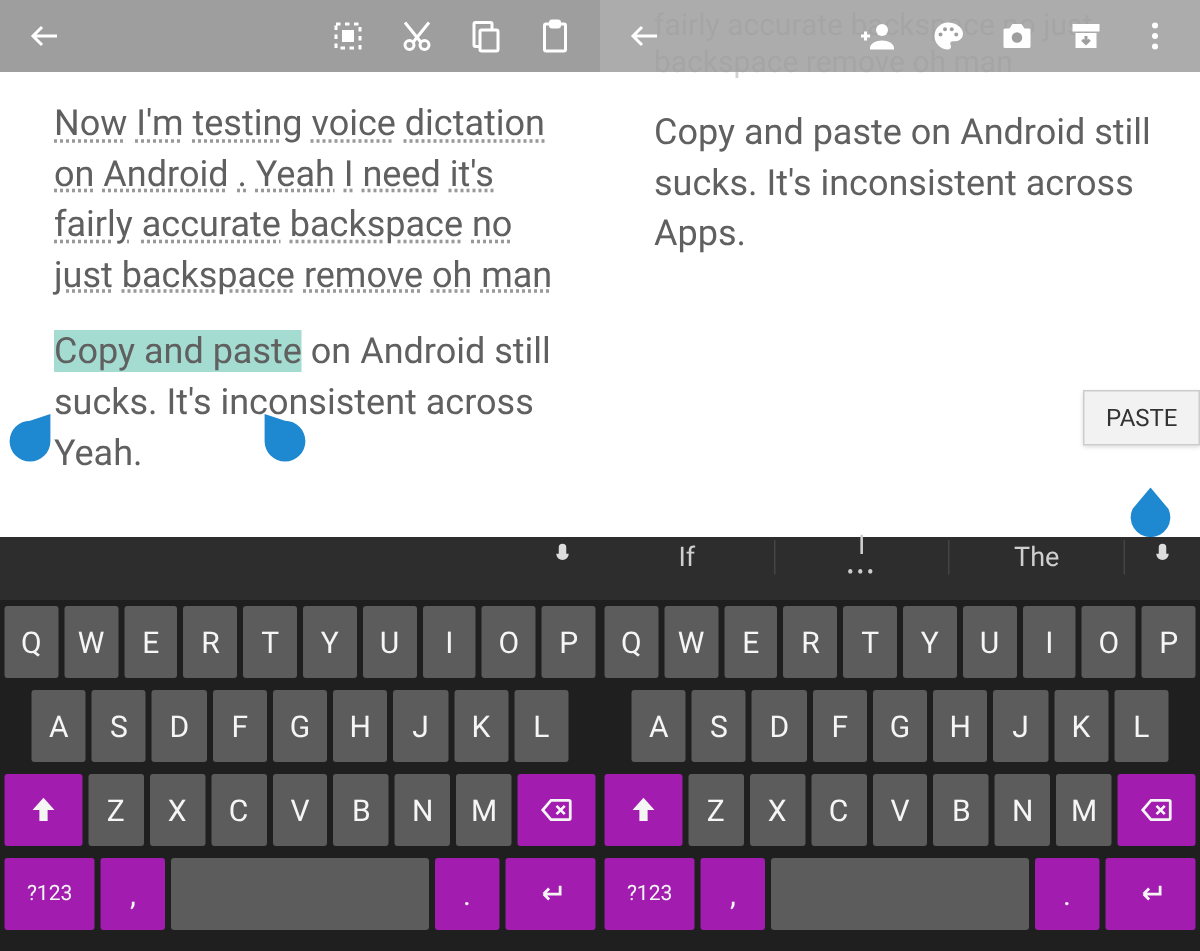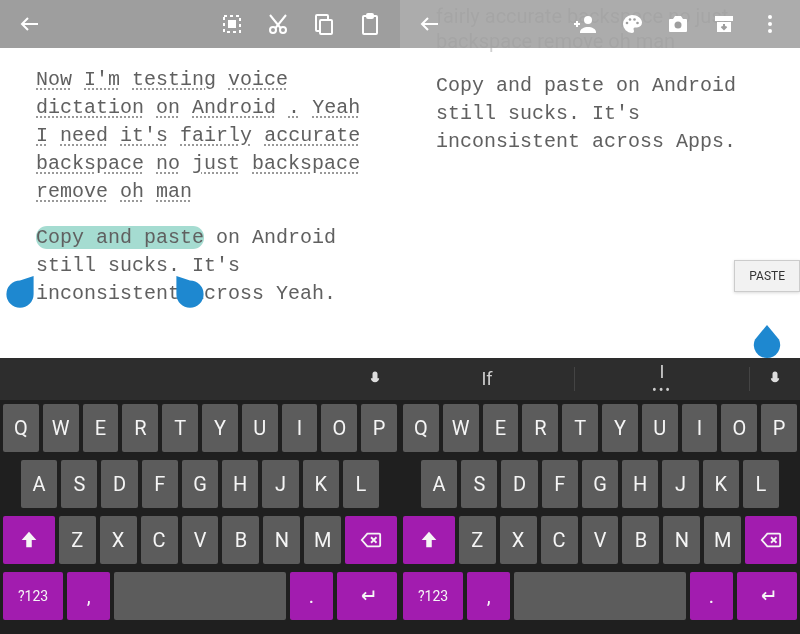--- a/index.html
+++ b/index.html
@@ -41,32 +41,30 @@
     justify-content: center;
     color: #fff;
     cursor: pointer;
   }
   .tb-icon svg { width: 24px; height: 24px; stroke: #fff; fill: none; stroke-width: 2; }
   .tb-icon svg.fill { fill: #fff; stroke: none; }
   .content {
     flex: 1;
     padding: 18px 28px 12px 36px;
     color: #606060;
-    font-size: 20px;
+    font-size: 24px;
     line-height: 1.4;
     position: relative;
     overflow: hidden;
-    font-family: Liberation Mono, monospace;
   }
   .content p { margin-bottom: 18px; }
   .dotted span { text-decoration: underline; text-decoration-style: dotted; text-decoration-color: #999; text-underline-offset: 3px; }
   .sel {
     background: #a5dcd1;
     color: #606060;
-    border-radius: 11px;
   }
   .handle {
     position: absolute;
     width: 28px;
     height: 34px;
   }
   .handle svg { width: 100%; height: 100%; }
 
   .ghost {
     position: absolute;
@@ -78,41 +76,41 @@
     pointer-events: none;
   }
 
   .paste-pop {
     position: absolute;
     right: 0px;
     top: 260px;
     background: #f2f2f2;
     border: 1px solid #ccc;
     padding: 8px 14px;
-    font-size: 12px;
+    font-size: 16px;
     color: #333;
     box-shadow: 0 1px 3px rgba(0,0,0,0.15);
     cursor: pointer;
   }
 
   
   .suggest {
     position: absolute;
     left: 0; width: 800px;
     top: 358px;
     height: 42px;
     background: #2d2d2d;
     display: flex;
     align-items: center;
     justify-content: center;
   }
   .suggest-half {
     width: 400px;
     display: flex;
-    align-items: center;
+    align-items: flex-start;
     justify-content: center;
     position: relative;
     height: 39px;
     color: #cfcfcf;
     font-size: 18px;
   }
   .suggest-half .sg {
     flex:1;
     display:flex;
     justify-content:center;
@@ -291,20 +289,21 @@
           <path d="M12 14a3 3 0 0 0 3-3V6a3 3 0 0 0-6 0v5a3 3 0 0 0 3 3zM7 11a5 5 0 0 0 10 0M12 17v4"></path>
         </svg>
     </div>
   </div>
   <div class="suggest-half">
     <div class="sg">If</div>
     <div class="sg" style="flex-direction:column;">
       <span>I</span>
       <span class="dots">•••</span>
     </div>
+    <div class="sg">The</div>
     <div class="mic">
       <svg viewBox="0 0 24 24">
           <path d="M12 14a3 3 0 0 0 3-3V6a3 3 0 0 0-6 0v5a3 3 0 0 0 3 3zM7 11a5 5 0 0 0 10 0M12 17v4"></path>
         </svg>
     </div>
   </div>
 </div>
 
 <div class="kbd">
   <div class="kbd-half" id="kbL">

